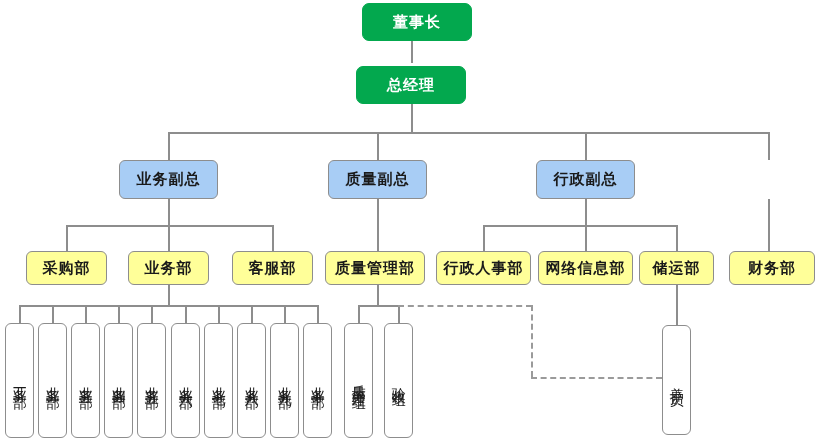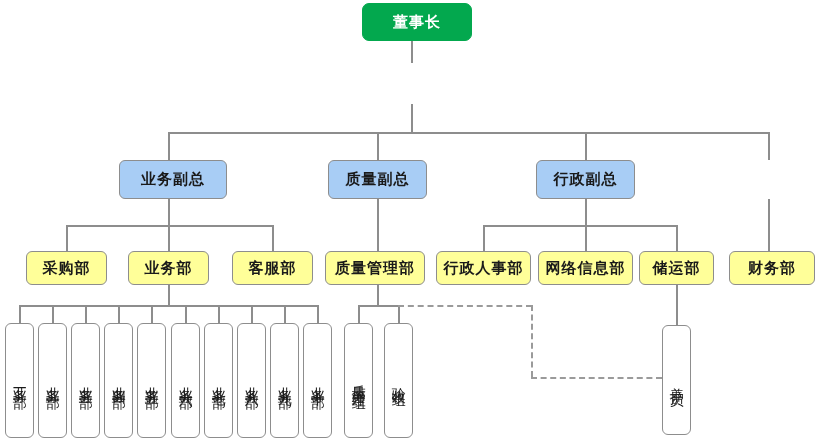--- a/index.html
+++ b/index.html
@@ -125,22 +125,23 @@
   <div class="conn v" style="left:398px; top:305px; height:18px;"></div>
 
   <div class="conn v" style="left:676px; top:285px; height:40px;"></div>
 
   <div class="dashed-seg h" style="left:398px; top:305px; width:134px;"></div>
   <div class="dashed-seg v" style="left:531px; top:305px; height:72px;"></div>
   <div class="dashed-seg h" style="left:531px; top:377px; width:131px;"></div>
 
   <div class="node level-exec" style="left:340px; top:3px; width:110px; height:38px;margin-left:22px;">董事长</div>
 
+  <div class="node level-exec" style="left:356px; top:66px; width:110px; height:38px;">总经理</div>
 
-  <div class="node level-vp" style="left:119px; top:160px; width:108px; height:39px;">业务副总</div>
+  <div class="node level-vp" style="left:119px; top:160px; width:99px; height:39px;">业务副总</div>
 
   <div class="node level-vp" style="left:328px; top:160px; width:99px; height:39px;">质量副总</div>
 
   <div class="node level-vp" style="left:536px; top:160px; width:99px; height:39px;">行政副总</div>
 
 
   <div class="node level-dept" style="left:26px; top:251px; width:81px; height:34px;">采购部</div>
 
   <div class="node level-dept" style="left:128px; top:251px; width:81px; height:34px;">业务部</div>
 

